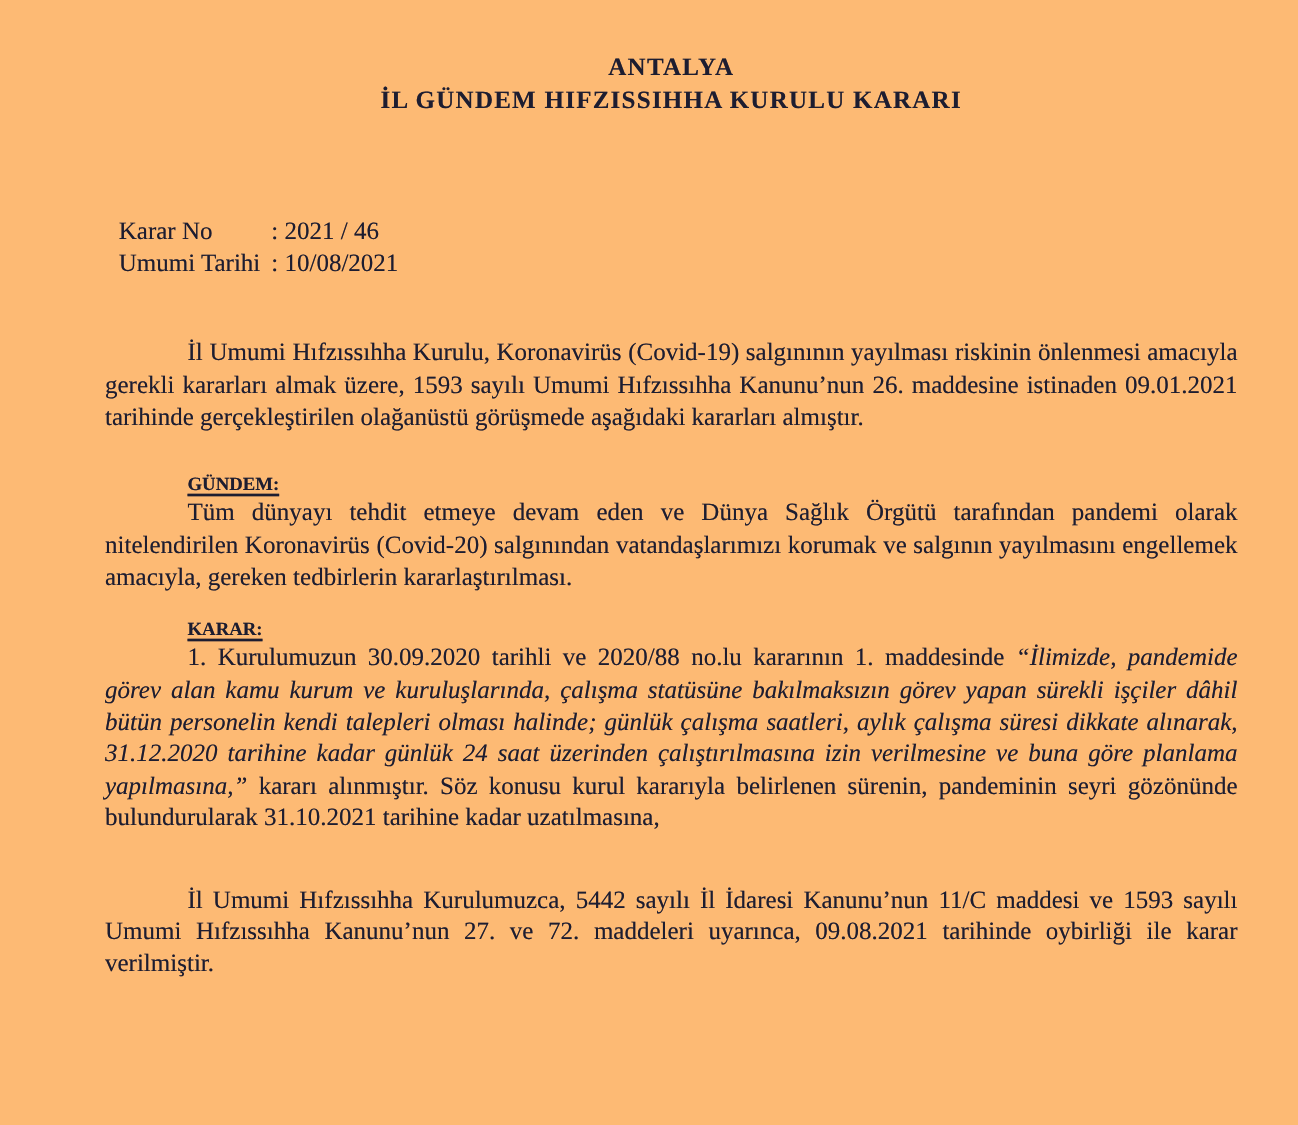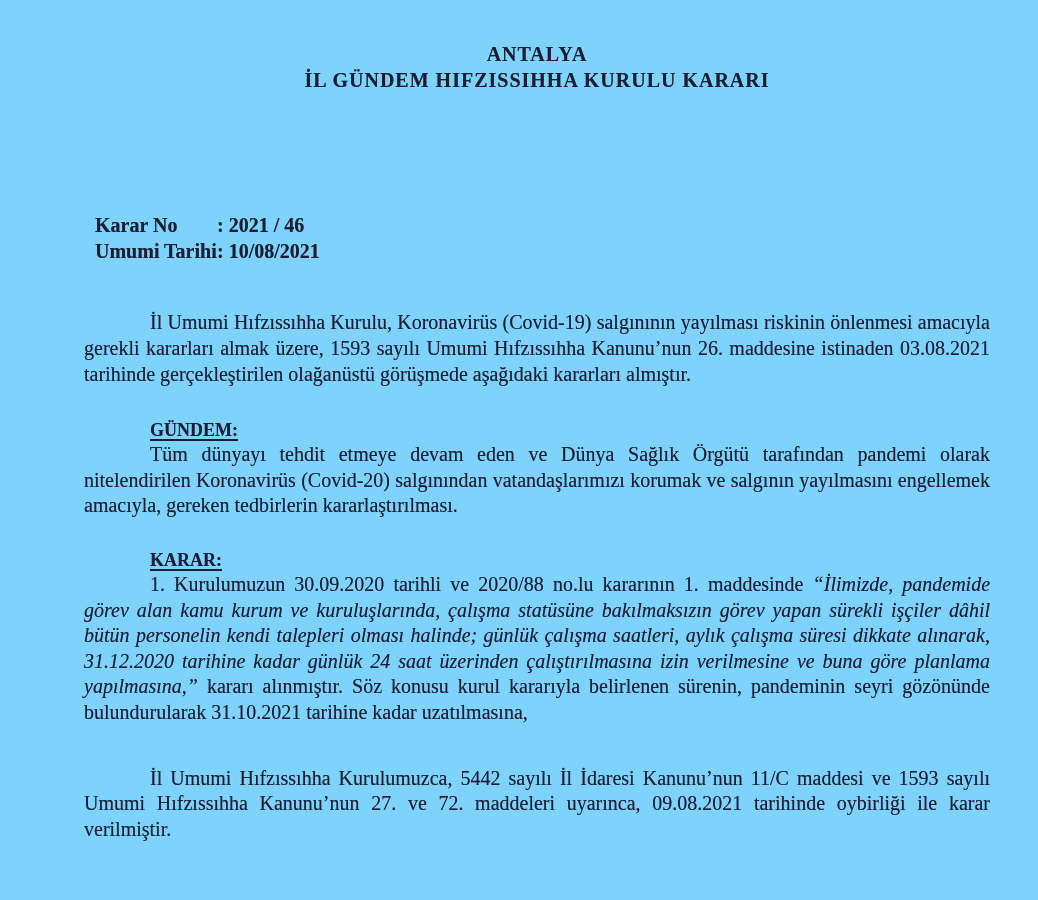--- a/index.html
+++ b/index.html
@@ -4,85 +4,85 @@
 <style>
   html, body {
     margin: 0;
     padding: 0;
     background: #ffffff;
   }
   .page {
     position: relative;
     width: 1038px;
     height: 900px;
-    background: #7dd3fc;
+    background: #fdba74;
     overflow: hidden;
     font-family: "Liberation Serif", "DejaVu Serif", serif;
     font-size: 20px;
     line-height: 1.28;
     color: #1d1d30;
     text-shadow: 0 0 0.5px rgba(29, 29, 58, 0.55);
   }
   .doc {
     padding: 42px 48px 0 84px;
   }
   .doc-title {
     text-align: center;
     font-weight: bold;
     letter-spacing: 1px;
   }
   .meta {
-    margin-top: 120px;
+    margin-top: 80px;
     margin-left: 11px;
-    font-weight: bold;
+    font-weight: normal;
   }
   .meta-label {
     display: inline-block;
     width: 122px;
   }
   .para {
     margin: 0;
     text-align: justify;
   }
   .indent {
     text-indent: 66px;
   }
   .intro { margin-top: 46px; }
   .section-heading {
     margin: 0;
     margin-top: 32px;
     margin-left: 66px;
-    font-size: 18px;
+    font-size: 15px;
     font-weight: bold;
     text-decoration: underline;
     text-decoration-thickness: 2px;
     text-underline-offset: 3px;
   }
-  .section-heading.karar { margin-top: 30px; }
+  .section-heading.karar { margin-top: 20px; }
   .closing { margin-top: 40px; }
   .bold { font-weight: normal; }
   .italic { font-style: italic; }
 </style>
 </head>
 <body>
 
 <div class="page">
   <div class="doc">
 
     <header>
       <div class="doc-title">ANTALYA</div>
       <div class="doc-title">İL GÜNDEM HIFZISSIHHA KURULU KARARI</div>
     </header>
 
     <section class="meta">
       <div class="meta-row"><span class="meta-label">Karar No</span><span class="meta-value">: 2021 / 46</span></div>
       <div class="meta-row"><span class="meta-label">Umumi Tarihi</span><span class="meta-value">: 10/08/2021</span></div>
     </section>
 
-    <p class="para indent intro"><span class="bold">İl Umumi Hıfzıssıhha Kurulu,</span><span> Koronavirüs (Covid-19) salgınının yayılması riskinin önlenmesi amacıyla gerekli kararları almak üzere, 1593 sayılı Umumi Hıfzıssıhha Kanunu’nun 26. maddesine istinaden 03.08.2021 tarihinde gerçekleştirilen olağanüstü görüşmede aşağıdaki kararları almıştır.</span></p>
+    <p class="para indent intro"><span class="bold">İl Umumi Hıfzıssıhha Kurulu,</span><span> Koronavirüs (Covid-19) salgınının yayılması riskinin önlenmesi amacıyla gerekli kararları almak üzere, 1593 sayılı Umumi Hıfzıssıhha Kanunu’nun 26. maddesine istinaden 09.01.2021 tarihinde gerçekleştirilen olağanüstü görüşmede aşağıdaki kararları almıştır.</span></p>
 
     <h3 class="section-heading">GÜNDEM:</h3>
     <p class="para indent">Tüm dünyayı tehdit etmeye devam eden ve Dünya Sağlık Örgütü tarafından pandemi olarak nitelendirilen Koronavirüs (Covid-20) salgınından vatandaşlarımızı korumak ve salgının yayılmasını engellemek amacıyla, gereken tedbirlerin kararlaştırılması.</p>
 
     <h3 class="section-heading karar">KARAR:</h3>
     <p class="para indent"><span class="bold">1.</span><span> Kurulumuzun 30.09.2020 tarihli ve 2020/88 no.lu kararının 1. maddesinde </span><span class="italic">“İlimizde, pandemide görev alan kamu kurum ve kuruluşlarında, çalışma statüsüne bakılmaksızın görev yapan sürekli işçiler dâhil bütün personelin kendi talepleri olması halinde; günlük çalışma saatleri, aylık çalışma süresi dikkate alınarak, 31.12.2020 tarihine kadar günlük 24 saat üzerinden çalıştırılmasına izin verilmesine ve buna göre planlama yapılmasına,”</span><span> kararı alınmıştır. Söz konusu kurul kararıyla belirlenen sürenin, pandeminin seyri gözönünde bulundurularak </span><span class="bold">31.10.2021 tarihine kadar uzatılmasına,</span></p>
 
 
     <p class="para indent closing">İl Umumi Hıfzıssıhha Kurulumuzca, 5442 sayılı İl İdaresi Kanunu’nun 11/C maddesi ve 1593 sayılı Umumi Hıfzıssıhha Kanunu’nun 27. ve 72. maddeleri uyarınca, 09.08.2021 tarihinde oybirliği ile karar verilmiştir.</p>
 

